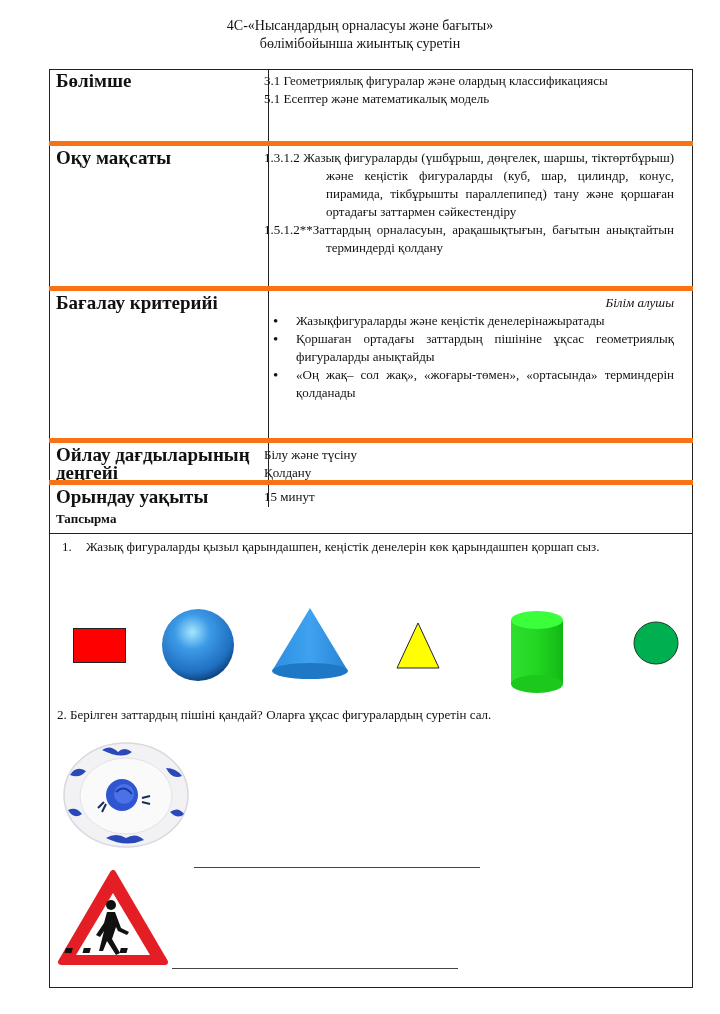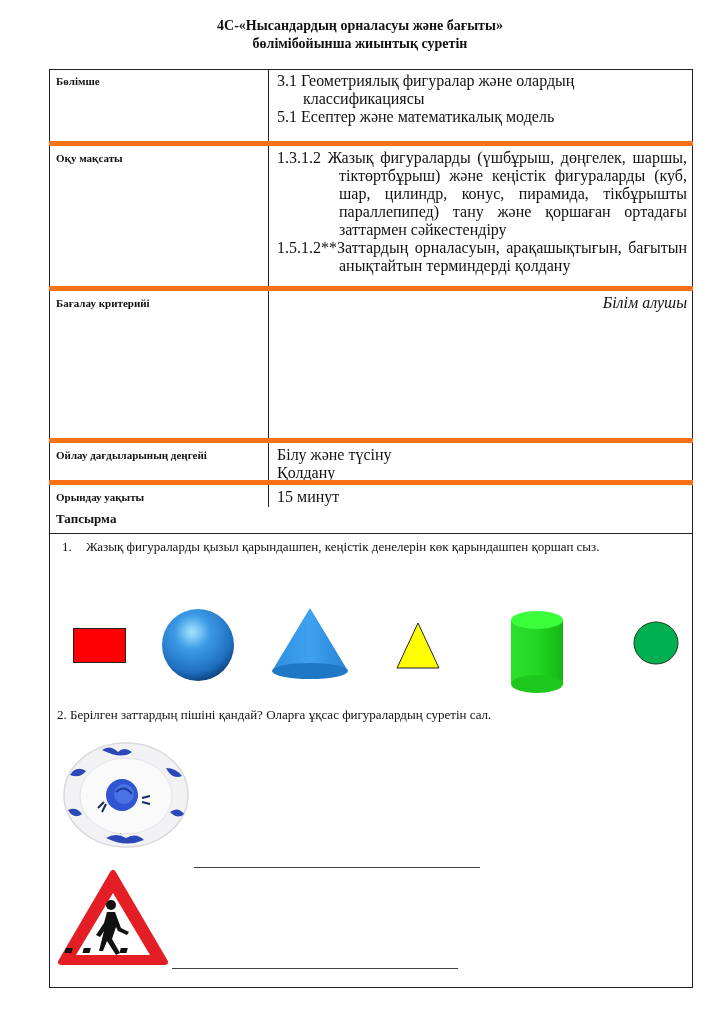--- a/index.html
+++ b/index.html
@@ -4,37 +4,37 @@
 <style>
   html, body { margin: 0; padding: 0; background: #ffffff; }
   body {
     width: 720px; height: 1014px; position: relative; overflow: hidden;
     font-family: "Liberation Serif", "DejaVu Serif", serif;
     color: #111;
     font-size: 13.5px;
   }
   .title {
     position: absolute; left: 0; top: 17px; width: 720px;
-    text-align: center; font-weight: bold; font-size: 14px; line-height: 18px;
+    text-align: center; font-weight: normal; font-size: 14px; line-height: 18px;
   }
   .frame {
     position: absolute; left: 49px; top: 69px; width: 644px; height: 919px;
     border: 1px solid #222; box-sizing: border-box;
   }
   .row {
     position: absolute; left: 49px; width: 644px; box-sizing: border-box;
     border-top: 5px solid #f97316;
   }
   .row .lab {
     position: absolute; left: 7px; top: 3px; width: 205px;
-    font-weight: bold; font-size: 11px; line-height: 18px;
+    font-weight: bold; font-size: 19px; line-height: 18px;
   }
   .row .val {
-    position: absolute; left: 228px; top: 3px; width: 410px;
-    font-size: 16px; line-height: 18px;
+    position: absolute; left: 215px; top: 3px; width: 410px;
+    font-size: 13px; line-height: 18px;
   }
   .vdiv { position: absolute; left: 268px; width: 1px; background: #222; }
   .hang { padding-left: 26px; text-indent: -26px; }
   .hang2 { padding-left: 62px; text-indent: -62px; text-align: justify; text-align-last: left; }
   .italic { font-style: italic; text-align: right; }
   ul.bul { margin: 0; padding: 0; list-style: none; }
   ul.bul li { position: relative; padding-left: 32px; text-align: justify; }
   ul.bul li::before {
     content: "\2022"; position: absolute; left: 9px; top: 0; font-size: 15px;
   }
@@ -67,20 +67,25 @@
   <div class="val">
     <div class="hang2">1.3.1.2 Жазық фигураларды (үшбұрыш, дөңгелек, шаршы, тіктөртбұрыш) және кеңістік  фигураларды (куб, шар, цилиндр, конус, пирамида, тікбұрышты параллепипед) тану және қоршаған ортадағы заттармен сәйкестендіру</div>
     <div class="hang2">1.5.1.2**Заттардың орналасуын, арақашықтығын, бағытын анықтайтын терминдерді қолдану</div>
   </div>
 </div>
 
 <div class="row" style="top:286px; height:152px;">
   <div class="lab">Бағалау критерийі</div>
   <div class="val">
     <div class="italic">Білім алушы</div>
+    <ul class="bul">
+      <li>Жазықфигураларды және кеңістік денелерінажыратады</li>
+      <li>Қоршаған ортадағы заттардың пішініне ұқсас геометриялық фигураларды анықтайды</li>
+      <li>«Оң жақ– сол жақ», «жоғары-төмен», «ортасында» терминдерін қолданады</li>
+    </ul>
   </div>
 </div>
 
 <div class="row" style="top:438px; height:42px;">
   <div class="lab">Ойлау дағдыларының деңгейі</div>
   <div class="val">
     <div>Білу және түсіну</div>
     <div>Қолдану</div>
   </div>
 </div>

